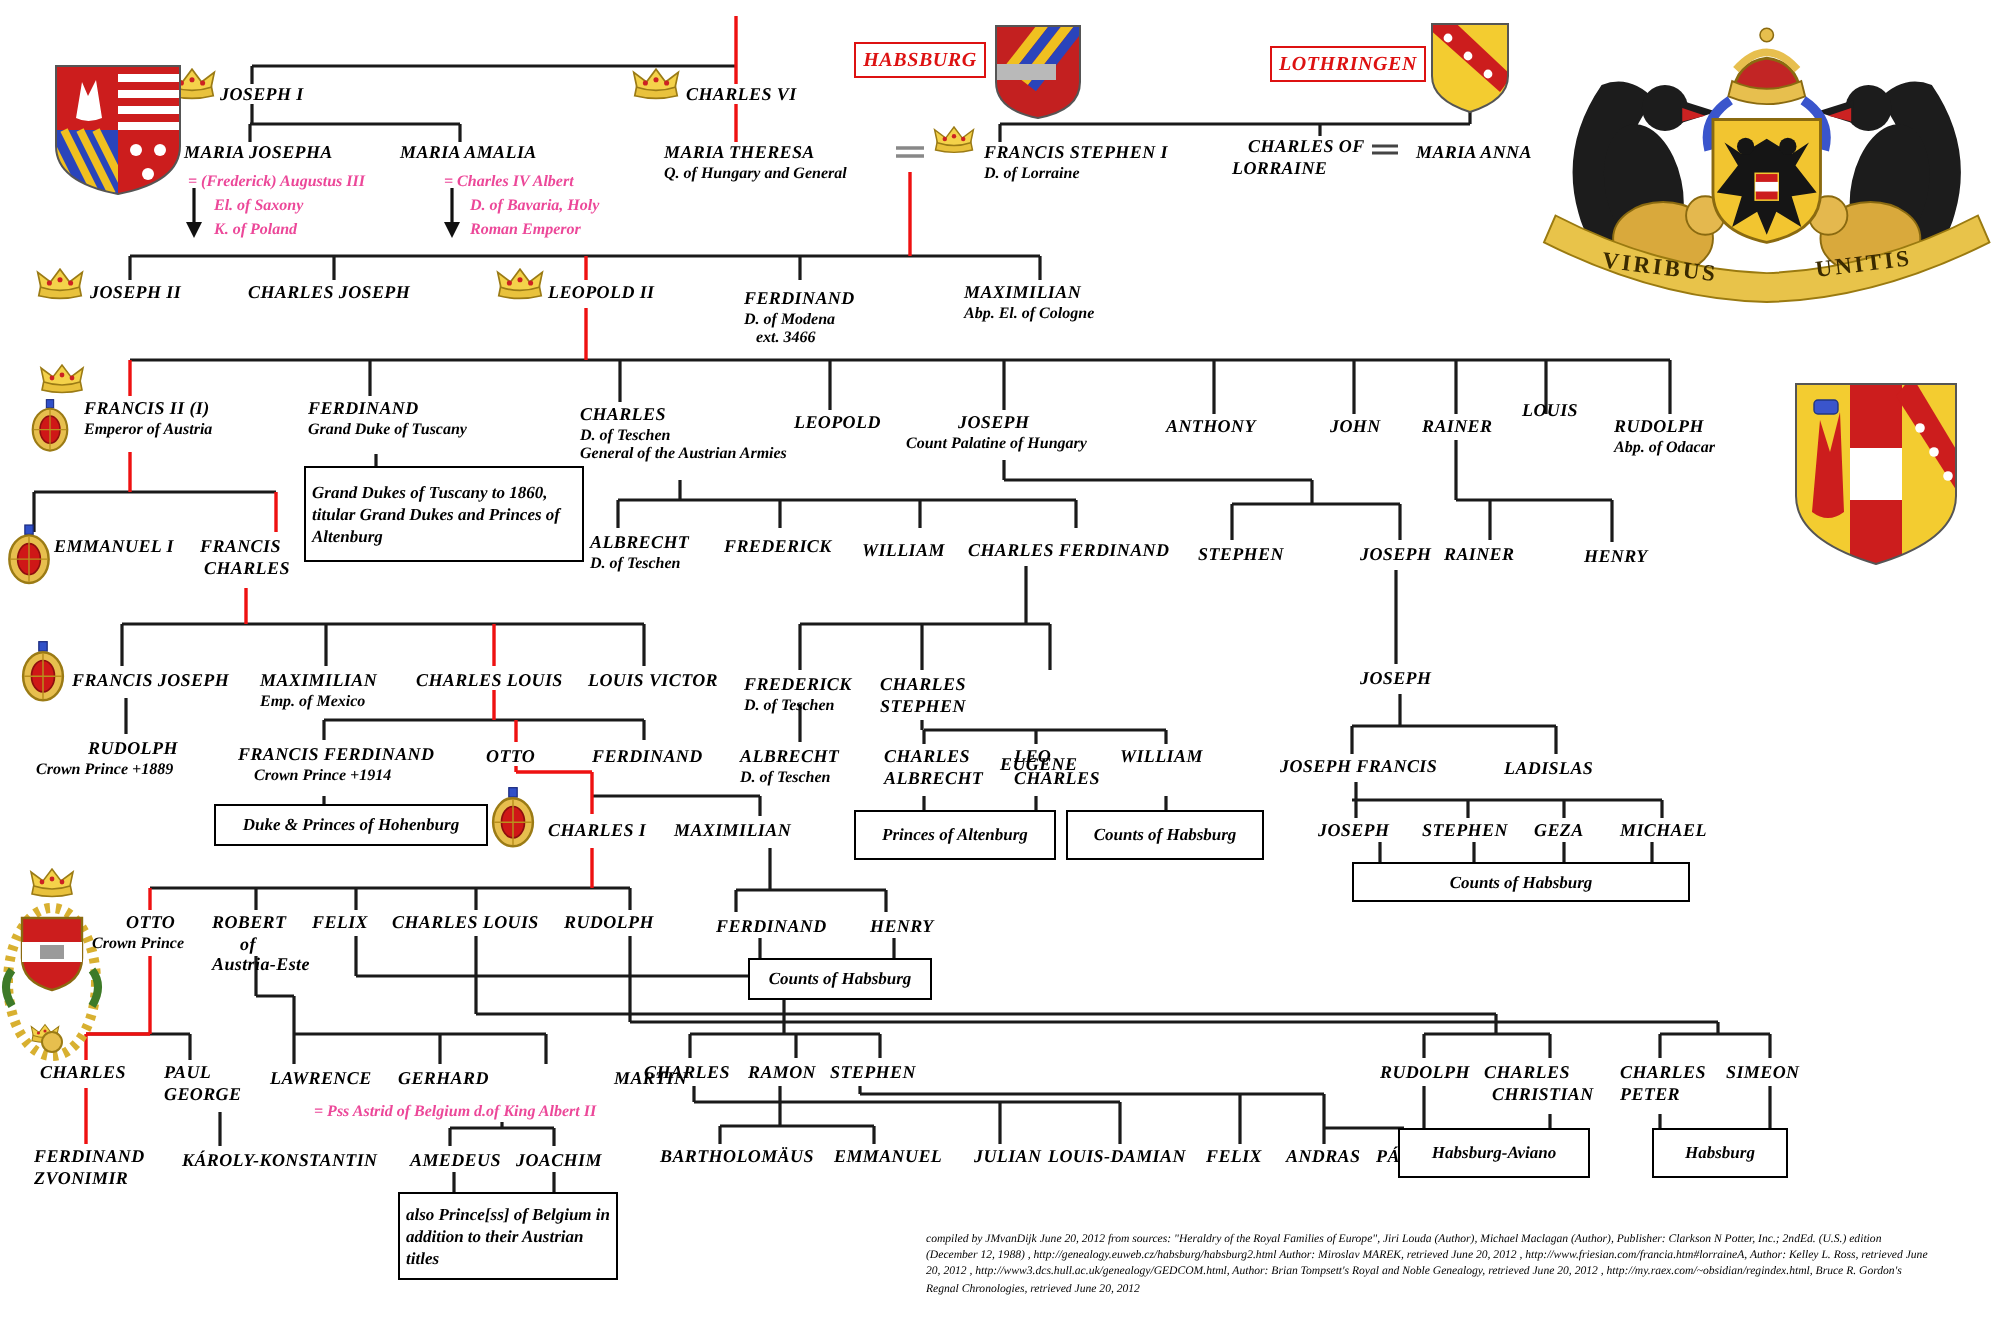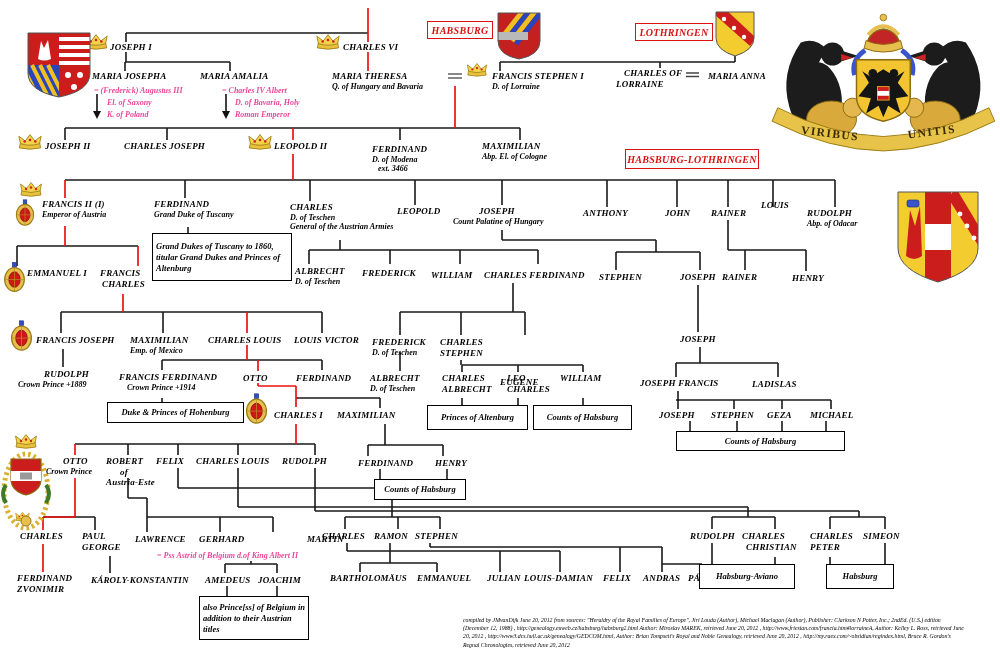--- a/index.html
+++ b/index.html
@@ -244,38 +244,37 @@
       <use href="#crown" x="11" y="0" width="26" height="16"></use>
       <path d="M9,26 H39 V46 Q39,58 24,62 Q9,58 9,46 Z" fill="#cc1d1d" stroke="#8a6a10" stroke-width="1.2"></path>
       <rect x="9" y="38" width="30" height="10" fill="#ffffff"></rect>
       <rect x="18" y="39.5" width="12" height="7" fill="#9a9a9a"></rect>
       <circle cx="24" cy="88" r="5" fill="#e7bf4e" stroke="#9b7b15" stroke-width="1"></circle>
     </g>
   </svg>
 
   <div class="redlabel" style="left:427px;top:21px;width:66px;height:18px">HABSBURG</div>
   <div class="redlabel" style="left:635px;top:23px;width:78px;height:18px">LOTHRINGEN</div>
-  <div class="redlabel" style="left:625px;top:149px;width:134px;height:20px">HABSBURG-LOTHRINGEN</div>
 
   <div id="people">
       <div class="person" style="left: 110px; top: 42px;">
         <div class="pname">JOSEPH I</div>
       </div>
       <div class="person" style="left: 343px; top: 42px;">
         <div class="pname">CHARLES VI</div>
       </div>
       <div class="person" style="left: 92px; top: 71px;">
         <div class="pname">MARIA JOSEPHA</div>
       </div>
       <div class="person" style="left: 200px; top: 71px;">
         <div class="pname">MARIA AMALIA</div>
       </div>
       <div class="person" style="left: 332px; top: 71px;">
         <div class="pname">MARIA THERESA</div>
-        <div class="ptitle">Q. of Hungary and Bavaria</div>
+        <div class="ptitle">Q. of Hungary and General</div>
       </div>
       <div class="person" style="left: 492px; top: 71px;">
         <div class="pname">FRANCIS STEPHEN I</div>
         <div class="ptitle">D. of Lorraine</div>
       </div>
       <div class="person" style="left: 624px; top: 68px;">
         <div class="pname">CHARLES OF</div>
         <div class="pname" style="margin-left: -8px;">LORRAINE</div>
       </div>
       <div class="person" style="left: 708px; top: 71px;">

